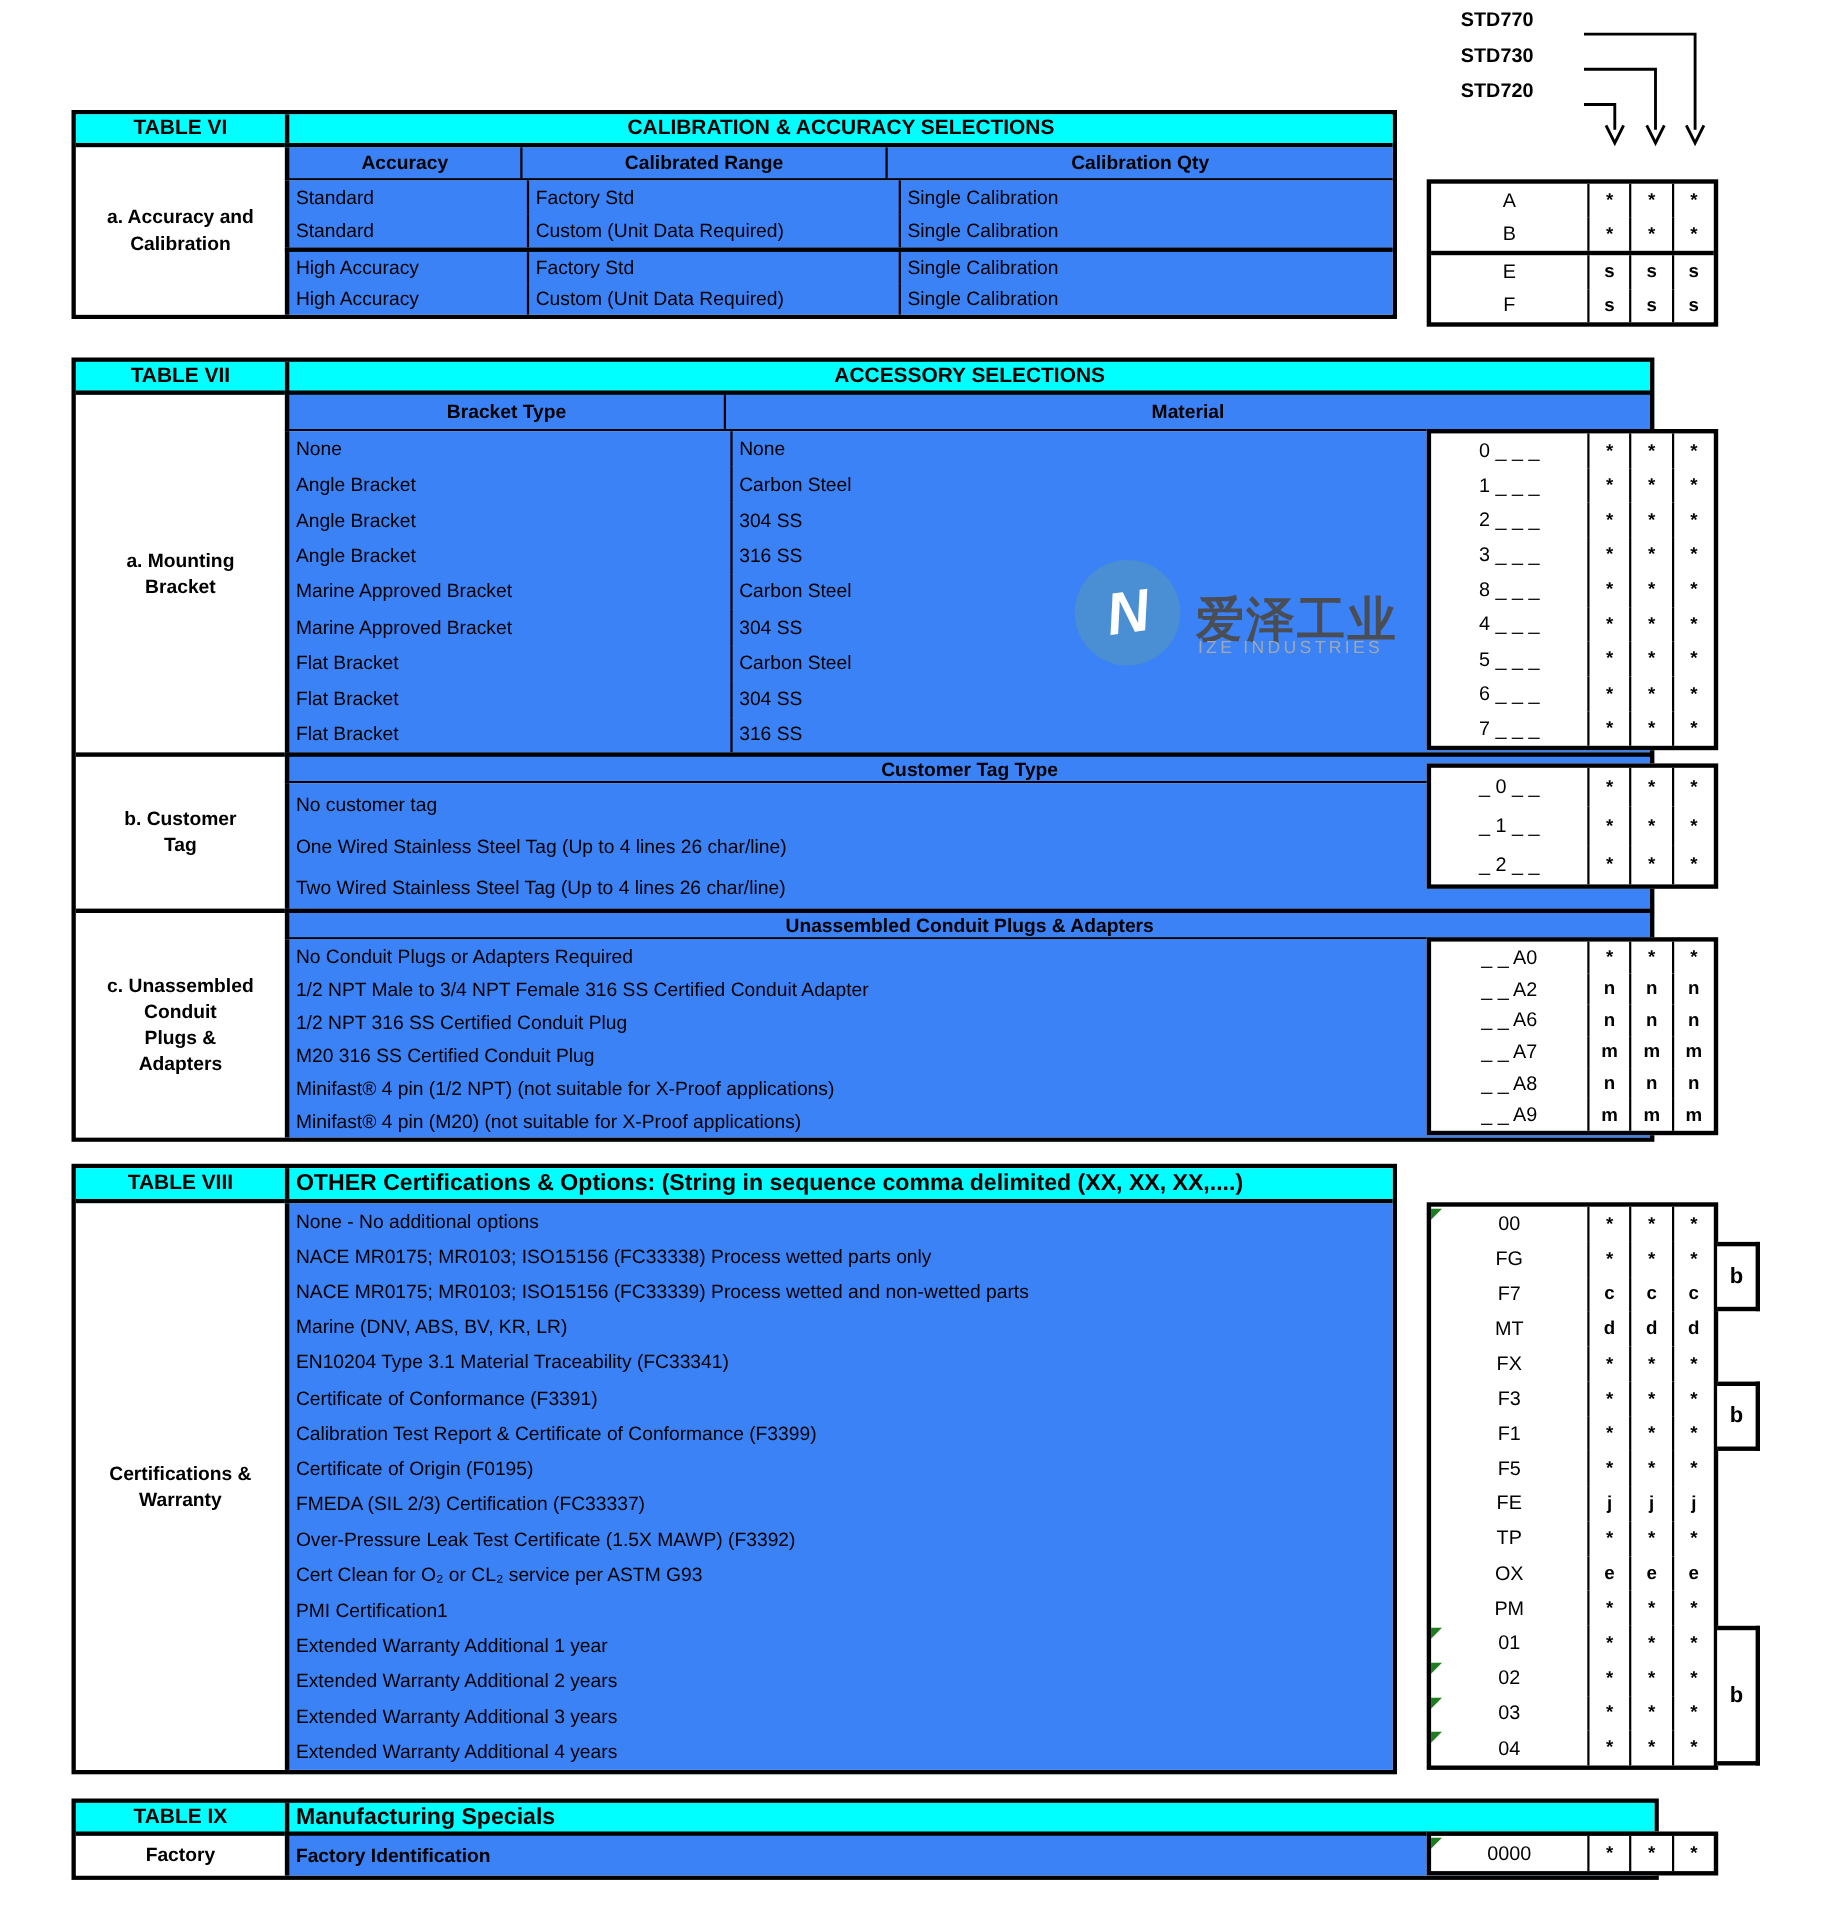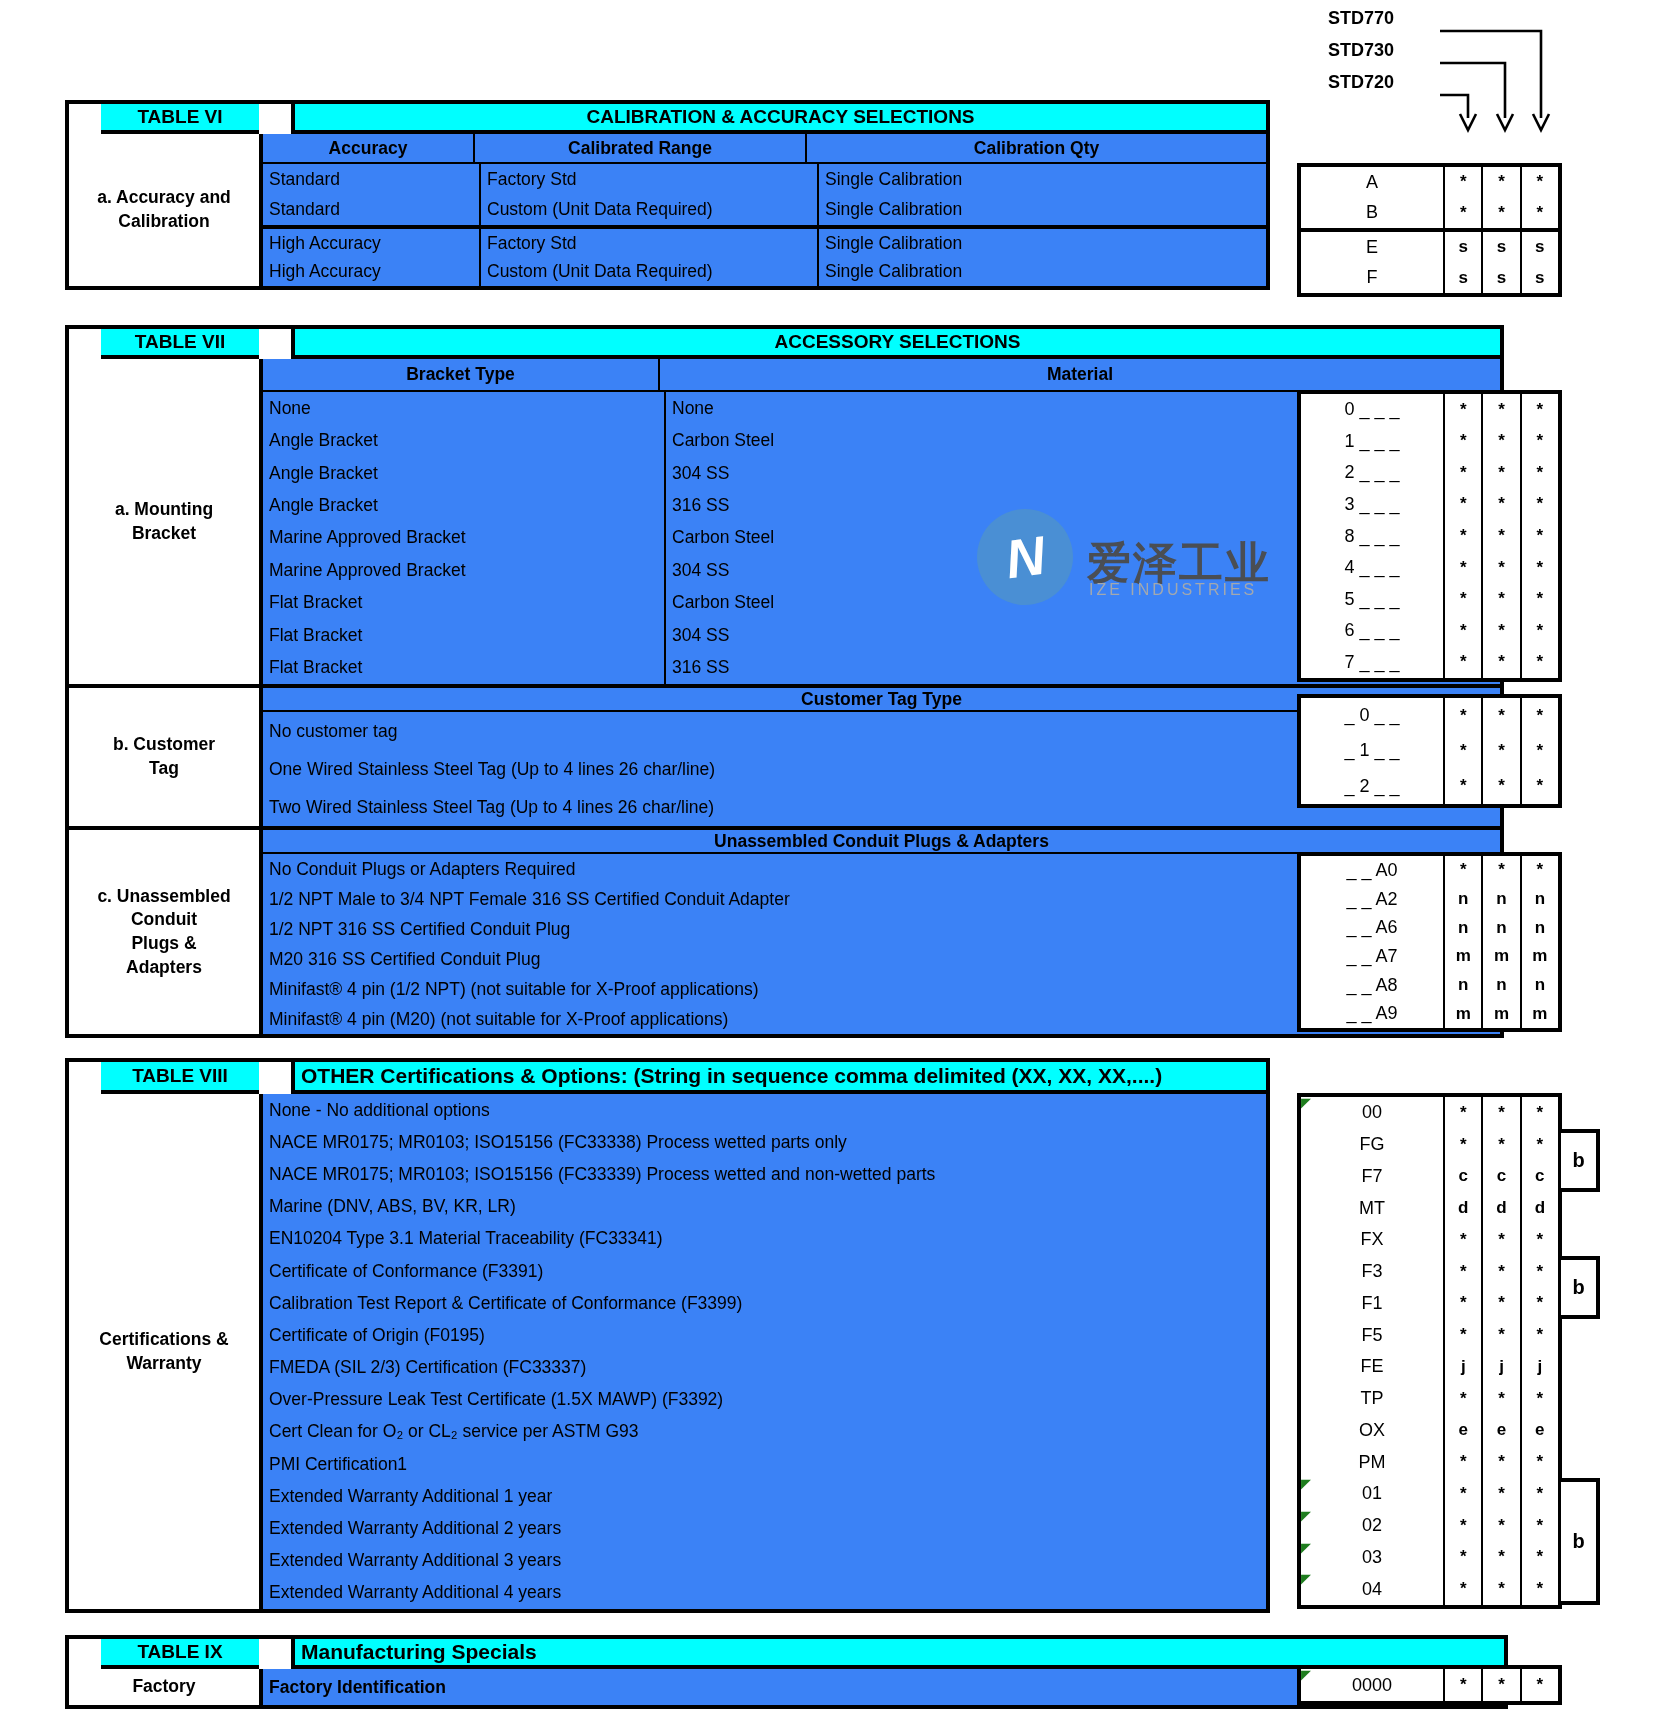--- a/index.html
+++ b/index.html
@@ -4,21 +4,21 @@
 <style>
   html,body{margin:0;padding:0;background:#fff;}
   .page{position:relative;width:1680px;height:1735px;background:#ffffff;
         font-family:"Liberation Sans","DejaVu Sans",sans-serif;color:#000;overflow:hidden;}
 
   
   .tbl{position:absolute;display:grid;border:4px solid #000;box-sizing:border-box;background:#fff;}
   .cell{box-sizing:border-box;min-width:0;min-height:0;}
   .cyan{background:#00ffff;}
   .gray{background:#3b82f6;}
-  .bb4{border-bottom:4px solid #000;margin-left:32px;}
+  .bb4{border-bottom:4px solid #000;}
   .bb2{border-bottom:2px solid #000;}
   .bt4{border-top:4px solid #000;}
   .bl4{border-left:4px solid #000;}
   .bl2{border-left:2px solid #000;}
 
   .tname{display:flex;align-items:center;justify-content:center;font-weight:bold;font-size:19px;}
   .ttitle{display:flex;align-items:center;justify-content:center;font-weight:bold;font-size:19px;}
   .ttitle.leftal{justify-content:flex-start;padding-left:6px;font-size:21px;}
   .side{display:flex;align-items:center;justify-content:center;text-align:center;
         font-weight:bold;font-size:17.5px;background:#fff;white-space:pre-line;line-height:1.35;}

